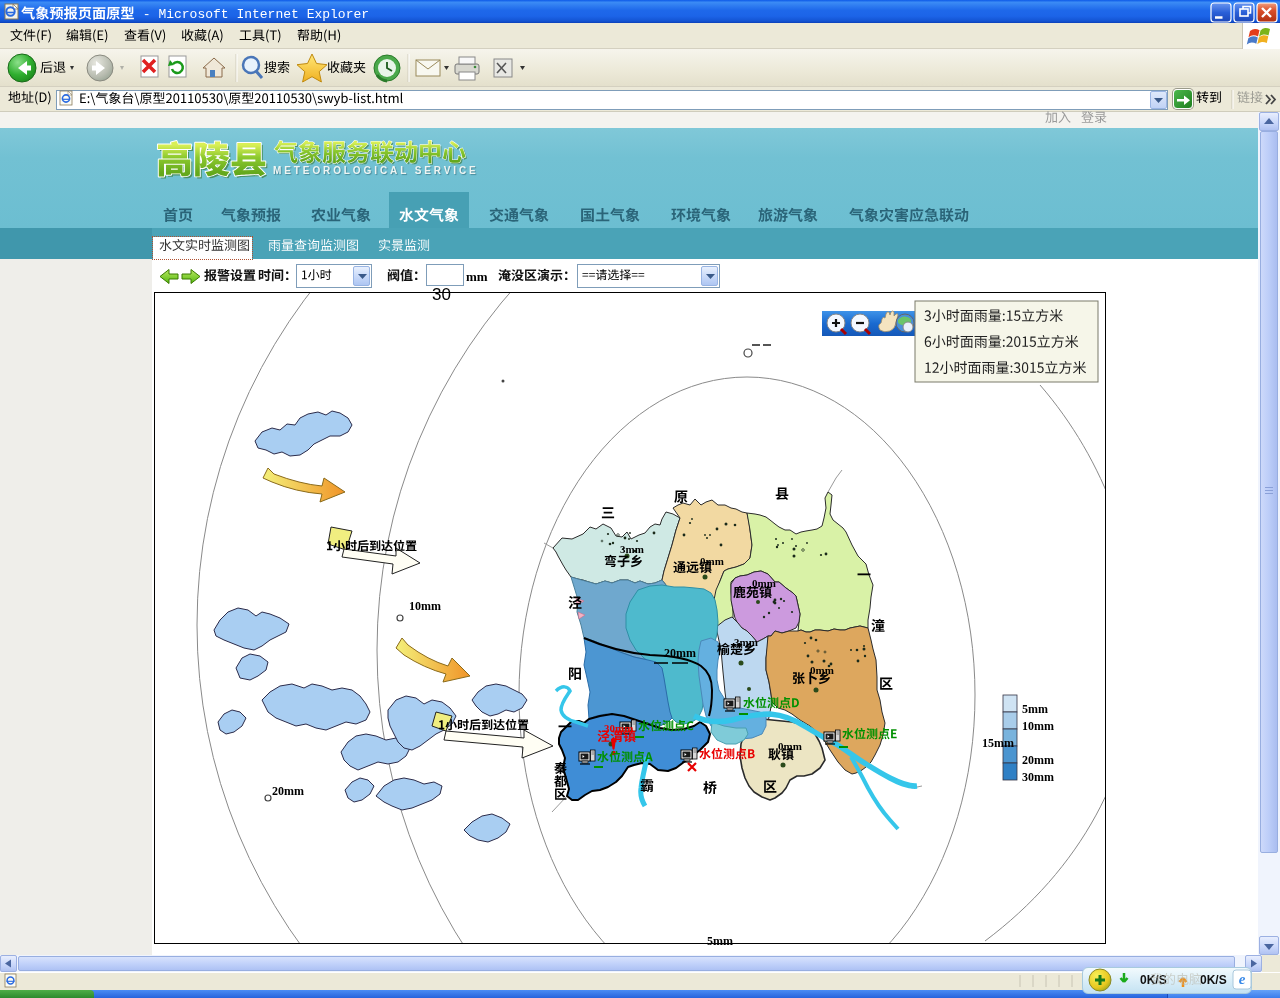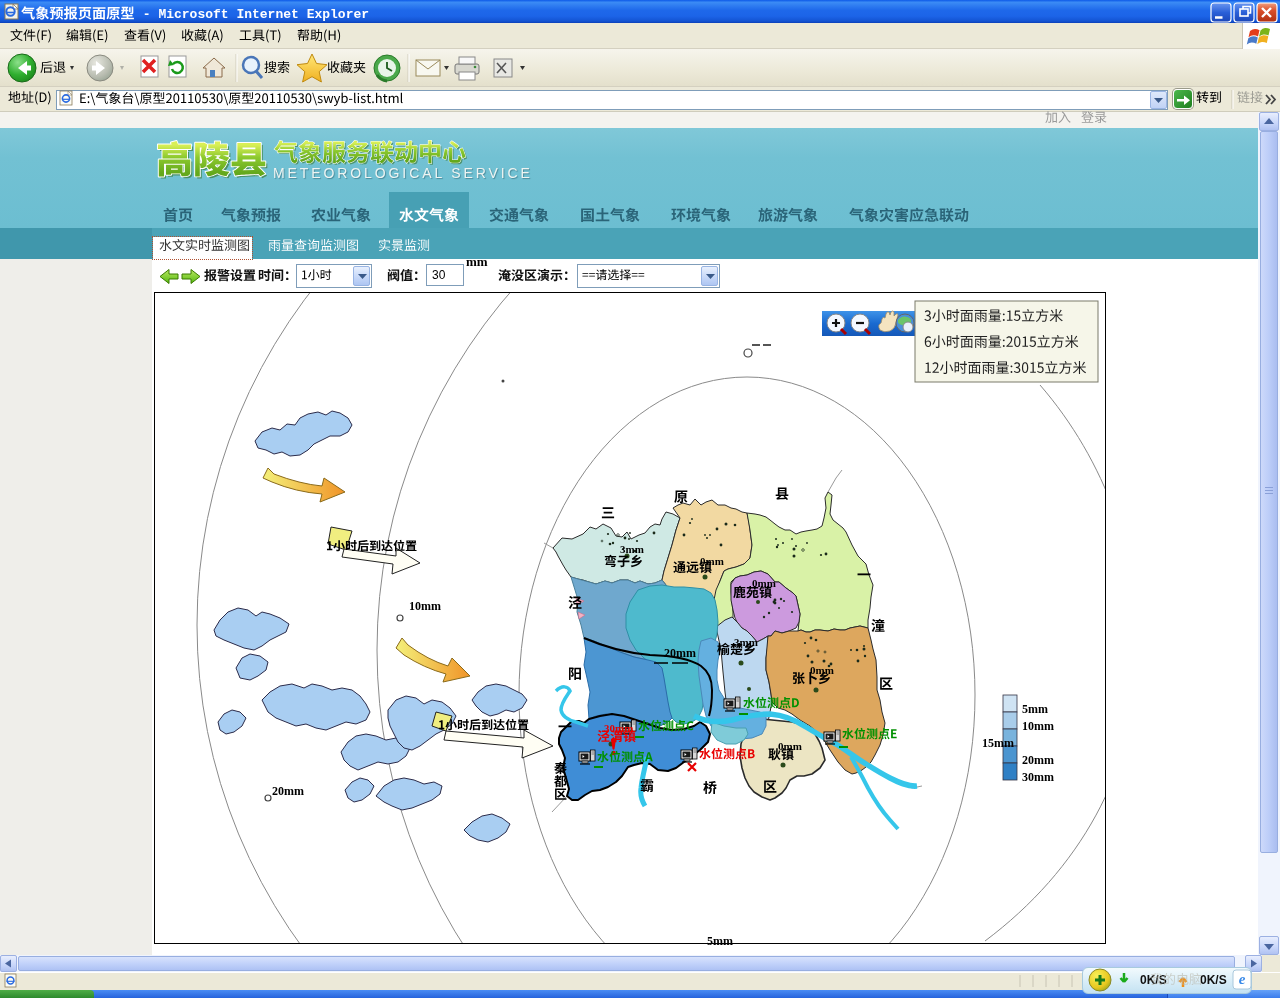--- a/index.html
+++ b/index.html
@@ -492,24 +492,24 @@
         <stop offset="0.6" stop-color="#e8c820"></stop>
         <stop offset="1" stop-color="#7a9a1a"></stop>
       </radialGradient>
     </defs>
 <g transform="translate(1233,970)">
       <rect x="0" y="0" width="18" height="19" rx="3" fill="#fff" stroke="#aac8dc"></rect>
       <text x="9" y="14" font-family="Liberation Serif" font-size="15" font-weight="bold" font-style="italic" fill="#3a8ae8" text-anchor="middle">e</text>
     </g>
 </svg>
 
-<div class="lat" style="left:135px;top:7px;color:#fff;font-family:'Liberation Mono',monospace;font-weight:bold;font-size:13px"> - Microsoft Internet Explorer</div>
-<div class="lat" style="left:273px;top:165px;color:#eef4f2;font-family:'Liberation Sans';font-weight:normal;font-size:14px;letter-spacing:2.9px;text-shadow:1px 1px 1px #4a8a9a">METEOROLOGICAL SERVICE</div>
-<div class="lat" style="left:432px;top:268px;font-size:12px">30</div>
-<div class="lat" style="left:466px;top:254px;font-family:'Liberation Serif',serif;font-weight:bold;font-size:13px">mm</div>
+<div class="lat" style="left:135px;top:7px;color:#fff;font-family:'Liberation Mono',monospace;font-weight:normal;font-size:13px"> - Microsoft Internet Explorer</div>
+<div class="lat" style="left:273px;top:165px;color:#eef4f2;font-family:'Liberation Sans';font-weight:bold;font-size:10px;letter-spacing:2.9px;text-shadow:1px 1px 1px #4a8a9a">METEOROLOGICAL SERVICE</div>
+<div class="lat" style="left:432px;top:285px;font-size:17px">30</div>
+<div class="lat" style="left:466px;top:269px;font-family:'Liberation Serif',serif;font-weight:bold;font-size:13px">mm</div>
 <div class="lat" style="left:1140px;top:973px;font-size:12px;font-weight:bold;color:#111">0K/S</div>
 <div class="lat" style="left:1200px;top:973px;font-size:12px;font-weight:bold;color:#111">0K/S</div>
 
 <div class="lat" style="left:409px;top:599px;font-family:'Liberation Serif',serif;font-weight:bold;font-size:12px;z-index:55">10mm</div>
 <div class="lat" style="left:272px;top:784px;font-family:'Liberation Serif',serif;font-weight:bold;font-size:12px;z-index:55">20mm</div>
 <div class="lat" style="left:707px;top:934px;font-family:'Liberation Serif',serif;font-weight:bold;font-size:12px;z-index:55">5mm</div>
 <div class="lat" style="left:620px;top:543px;font-family:'Liberation Serif',serif;font-weight:bold;font-size:11px;z-index:55">3mm</div>
 <div class="lat" style="left:700px;top:555px;font-family:'Liberation Serif',serif;font-weight:bold;font-size:11px;z-index:55">0mm</div>
 <div class="lat" style="left:752px;top:577px;font-family:'Liberation Serif',serif;font-weight:bold;font-size:11px;z-index:55">0mm</div>
 <div class="lat" style="left:734px;top:636px;font-family:'Liberation Serif',serif;font-weight:bold;font-size:11px;z-index:55">3mm</div>

